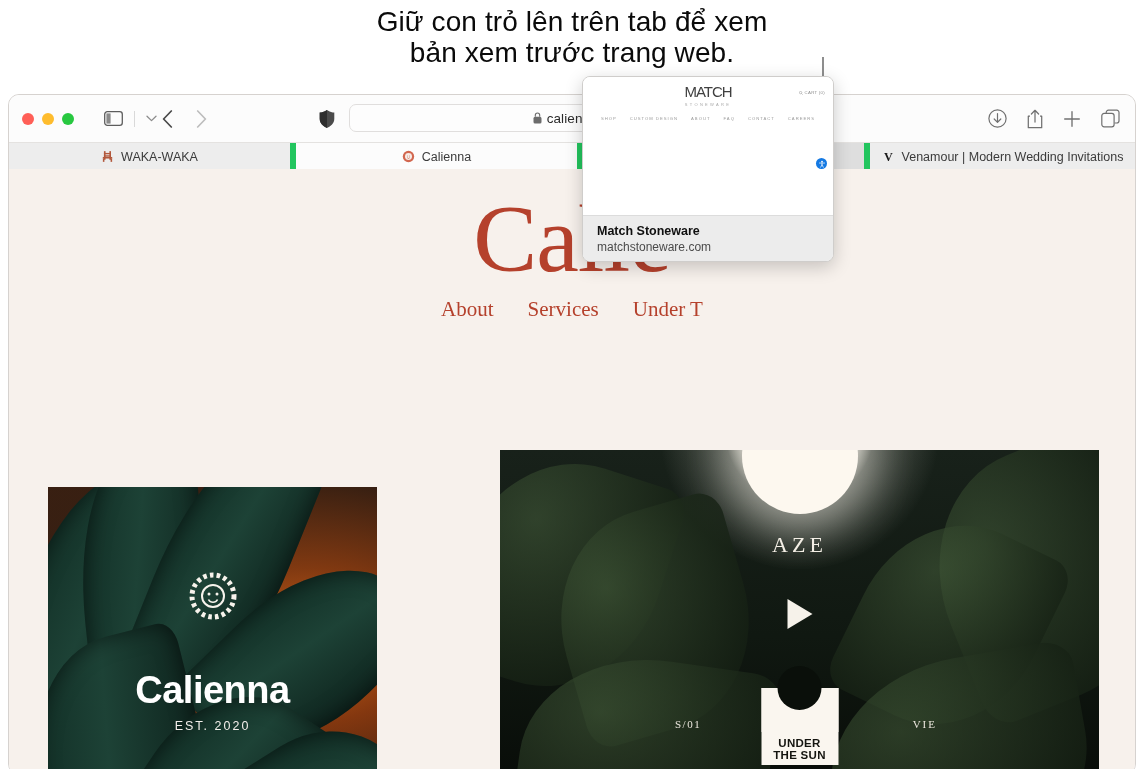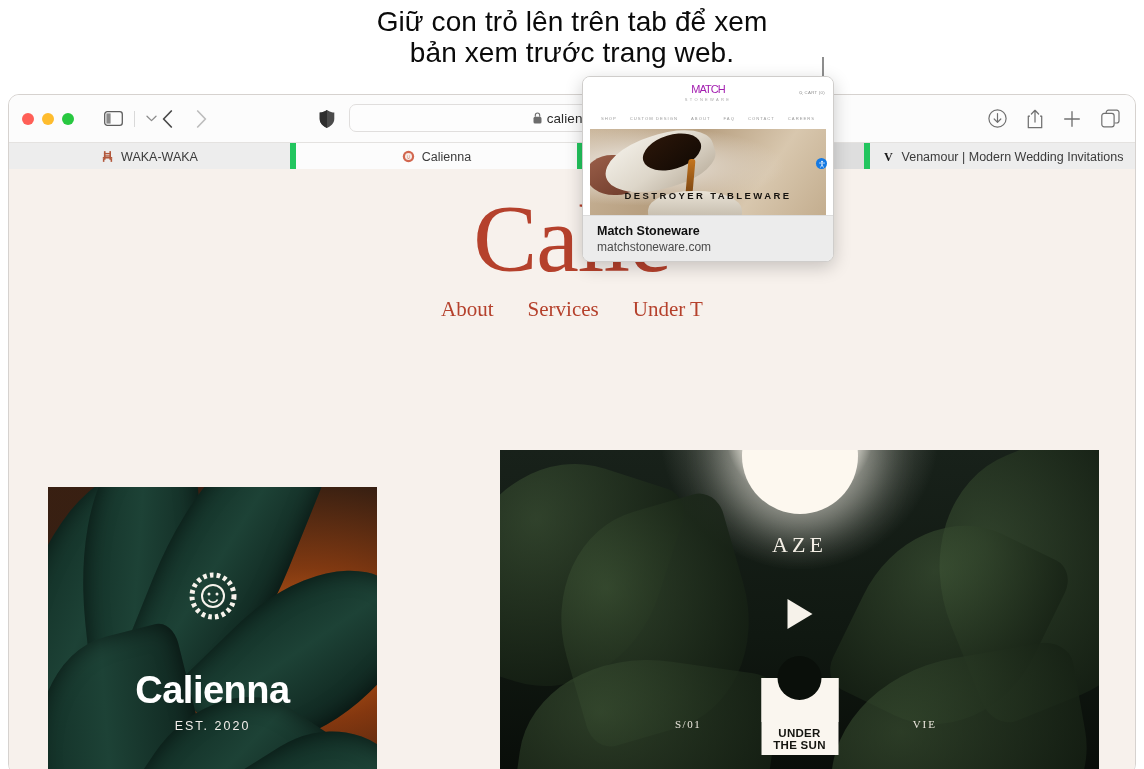--- a/index.html
+++ b/index.html
@@ -188,21 +188,21 @@
   .play-btn {
     position: absolute; left: 50%; top: 164px; transform: translate(-50%,-50%);
     width: 0; height: 0;
     border-left: 25px solid #f6f2ea;
     border-top: 15px solid transparent;
     border-bottom: 15px solid transparent;
   }
   .v-s01 { position: absolute; left: 175px; top: 268px; color: #ece7de; font-family:"Liberation Serif",serif; font-size: 11px; letter-spacing: 1.5px; }
   .v-vie { position: absolute; right: 162px; top: 268px; color: #ece7de; font-family:"Liberation Serif",serif; font-size: 11px; letter-spacing: 2px; }
   .uts {
-    position: absolute; left: 50%; top: 228px; transform: translateX(-50%);
+    position: absolute; left: 50%; top: 238px; transform: translateX(-50%);
     width: 77px; height: 77px; background: #faf6ef;
     display: flex; flex-direction: column; align-items: center; justify-content: flex-end;
     padding-bottom: 4px;
   }
   .uts-arc {
     position: absolute; left: 0; top: 0; width: 77px; height: 44px;
     background: #faf6ef;
   }
   .uts-arc::after {
     content: ""; position: absolute; left: 50%; top: -22px; transform: translateX(-50%);
@@ -222,21 +222,21 @@
     border: 1px solid #cfcdcb;
     border-radius: 8px;
     box-shadow: 0 5px 18px rgba(0,0,0,.20);
     overflow: hidden;
   }
   .pv-site { position: relative; height: 140px; background: #fff; overflow: hidden; }
   .pv-logo {
     position: absolute; left: 50%; top: 6px; transform: translateX(-50%);
     text-align: center;
   }
-  .pv-logo-main { font-family:"Liberation Sans",sans-serif; font-size: 11px; letter-spacing: -1px; color: #a21caf; }
+  .pv-logo-main { font-family:"Liberation Sans",sans-serif; font-size: 15px; letter-spacing: -1px; color: #404040; }
   .pv-logo-sub  { font-size: 4px; letter-spacing: 2.3px; color: #a9a9a9; margin-top: 2px; }
   .pv-cart {
     position: absolute; right: 8px; top: 13px;
     display:flex; align-items:center; gap:2px;
     font-size: 4.3px; color: #8e8e8e; letter-spacing: .3px;
   }
   .pv-nav {
     position: absolute; left: 0; top: 39px; width: 100%;
     display: flex; justify-content: center; gap: 13px;
     font-size: 4.2px; letter-spacing: 1px; color: #9a9a9a;
@@ -521,28 +521,20 @@
         <span>CART (0)</span>
       </div>
       <div class="pv-nav">
         <span>SHOP</span>
         <span>CUSTOM DESIGN</span>
         <span>ABOUT</span>
         <span>FAQ</span>
         <span>CONTACT</span>
         <span>CAREERS</span>
       </div>
-      <div class="pv-hero">
-        <div class="hand"></div>
-        <div class="cup"></div>
-        <div class="cup-inner"></div>
-        <div class="pour"></div>
-        <div class="bowl"></div>
-        <div class="pv-hero-caption">DESTROYER TABLEWARE</div>
-      </div>
       <div class="pv-a11y">
         <svg width="8" height="8" viewBox="0 0 10 10">
           <circle cx="5" cy="2" r="1.1" fill="#fff"></circle>
           <path d="M1.8 3.8 H8.2 M5 3.8 V6.2 M5 6.2 L3.3 9 M5 6.2 L6.7 9" stroke="#fff" stroke-width="0.9" stroke-linecap="round" fill="none"></path>
         </svg>
       </div>
     </div>
     <div class="pv-info">
       <div class="pv-title">Match Stoneware</div>
       <div class="pv-url">matchstoneware.com</div>

